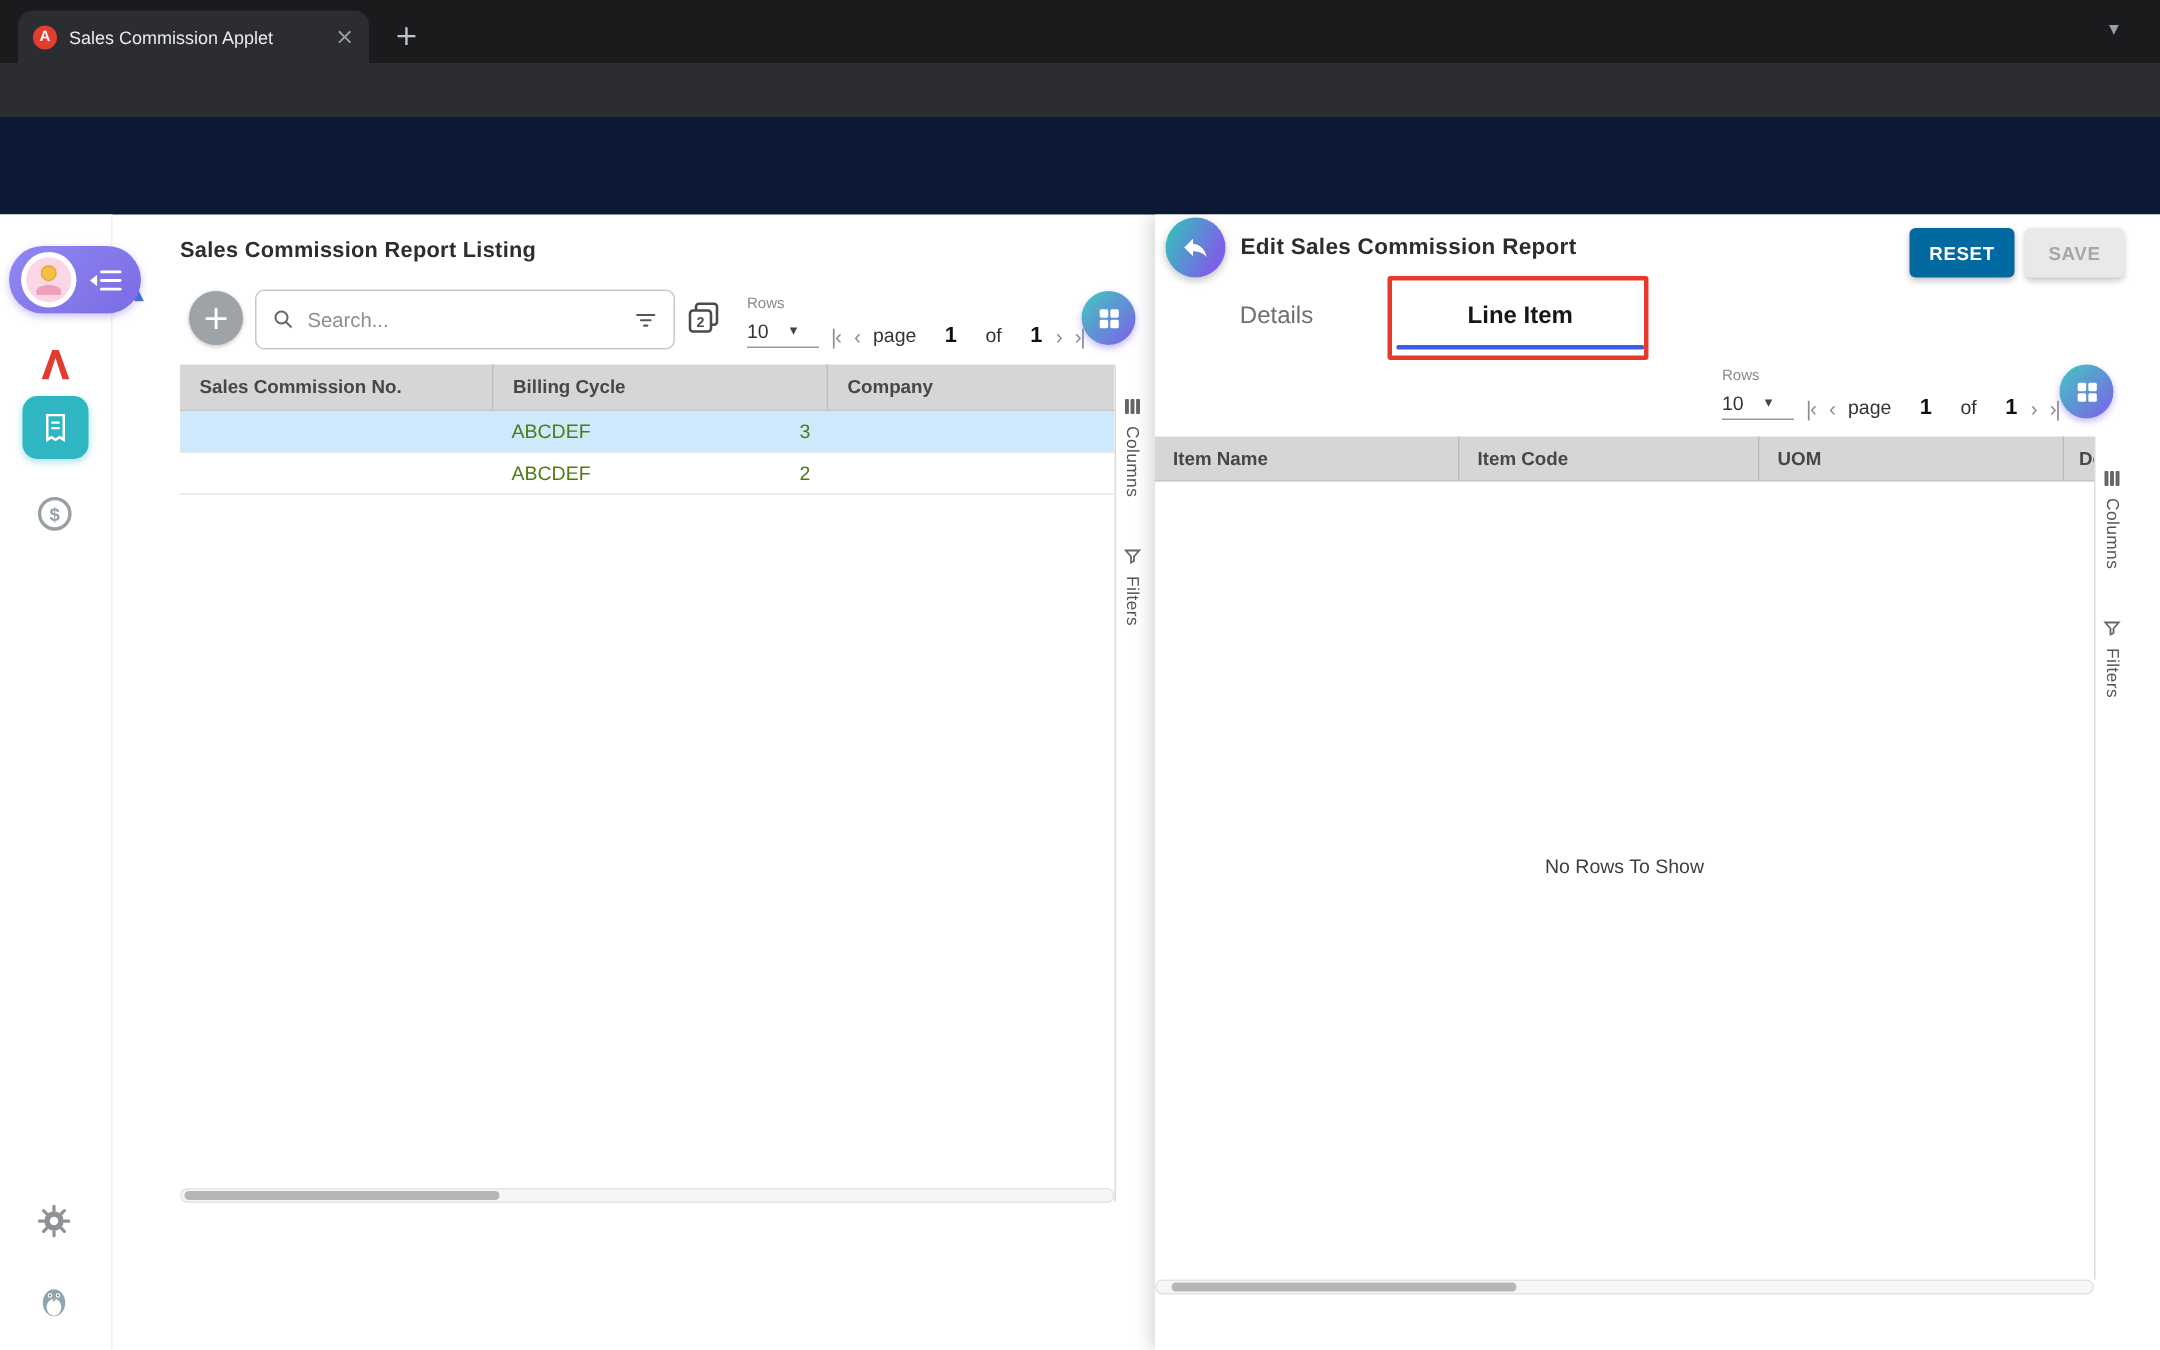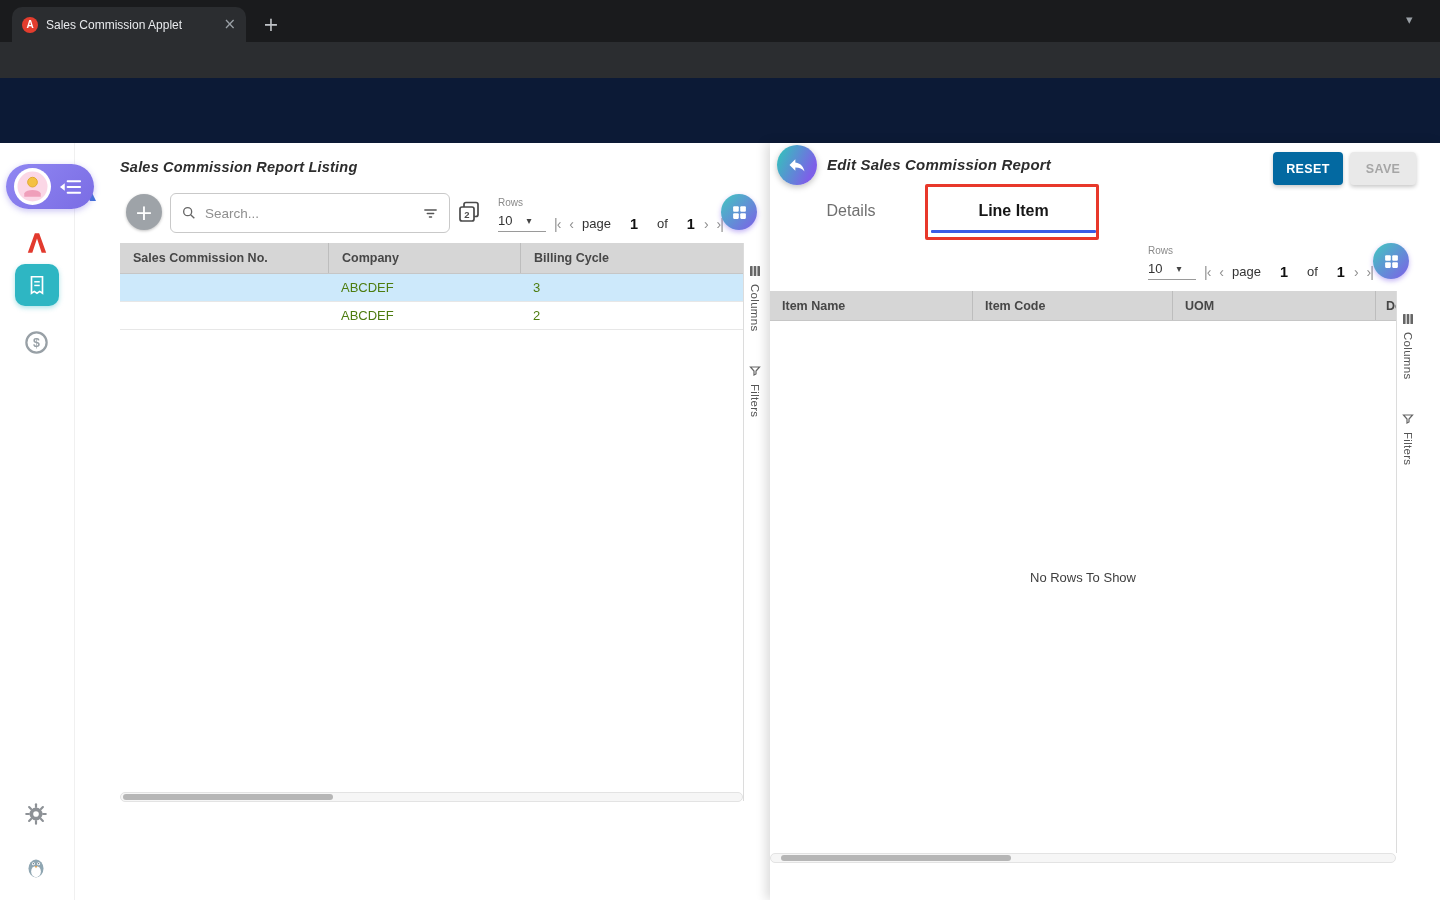--- a/index.html
+++ b/index.html
@@ -56,21 +56,21 @@
                 display:flex; align-items:center; justify-content:center;}
   .side-red{ position:absolute; left:24px; top:87px; }
   .side-teal{ position:absolute; left:15px; top:121px; width:44px; height:42px; border-radius:10px;
               background:#2eb6c3; display:flex; align-items:center; justify-content:center;
               box-shadow:0 2px 5px rgba(46,182,195,.4);}
   .side-dollar{ position:absolute; left:23px; top:186px; }
   .side-gear{ position:absolute; left:23px; top:658px; }
   .side-penguin{ position:absolute; left:21px; top:709px; }
 
   
-  .panel-title{ font-size:14.5px; font-weight:600; color:#2d2d2d; letter-spacing:.2px;font-style:italic;}
+  .panel-title{ font-size:14.5px; font-weight:600; color:#2d2d2d; letter-spacing:.2px;}
   .circle-btn{ border-radius:50%; display:flex; align-items:center; justify-content:center;}
   .plus-btn{ width:36px; height:36px; background:#9ea3a8; color:#fff; font-size:22px;
              box-shadow:0 1px 3px rgba(0,0,0,.25);}
   .grid-btn{ width:36px; height:36px; background:linear-gradient(135deg,#41c8c0 0%,#7e5ee8 100%);
              box-shadow:0 2px 5px rgba(126,94,232,.45);}
   .searchbox{ height:40px; border:1.5px solid #c9c9c9; border-radius:6px; background:#fff;
               display:flex; align-items:center; padding:0 10px; gap:8px;}
   .search-ph{ flex:1; color:#8f8f8f; font-size:13.5px;}
   .rows-label{ font-size:10px; color:#8a8a8a;}
   .rows-select{ display:flex; align-items:center; gap:14px; border-bottom:1px solid #9a9a9a;
@@ -314,22 +314,22 @@
           <rect x="3" y="3" width="8" height="8" rx="1.5"></rect>
             <rect x="13" y="3" width="8" height="8" rx="1.5"></rect>
           <rect x="3" y="13" width="8" height="8" rx="1.5"></rect>
             <rect x="13" y="13" width="8" height="8" rx="1.5"></rect>
         </g>
       </svg>
     </div>
 
     <div class="abs thead" style="left:0;top:100px;width:623px;height:31px;">
       <div class="th" style="width:208px;">Sales Commission No.</div>
+      <div class="th" style="width:223px;">Billing Cycle</div>
       <div class="th" style="width:192px;">Company</div>
-      <div class="th" style="width:223px;">Billing Cycle</div>
     </div>
     <div class="abs trow sel" style="left:0;top:131px;width:623px;height:28px;">
       <div class="td" style="width:208px;"></div>
       <div class="td" style="width:192px;">ABCDEF</div>
       <div class="td" style="width:223px;">3</div>
     </div>
     <div class="abs trow" style="left:0;top:159px;width:623px;height:28px;">
       <div class="td" style="width:208px;"></div>
       <div class="td" style="width:192px;">ABCDEF</div>
       <div class="td" style="width:223px;">2</div>

